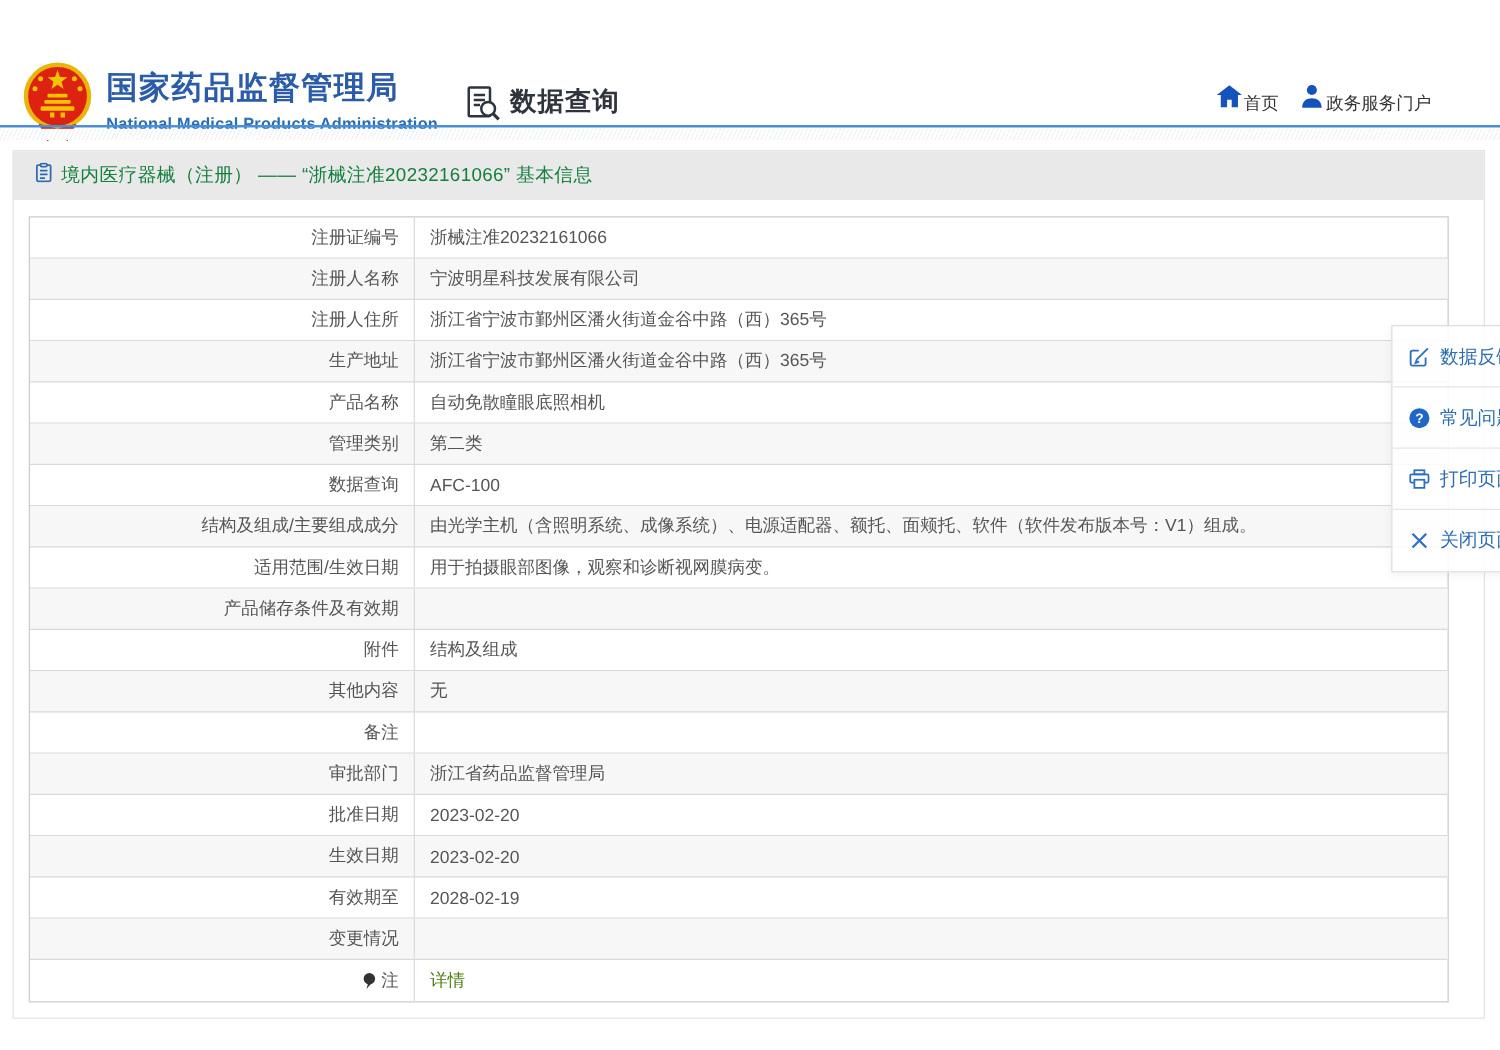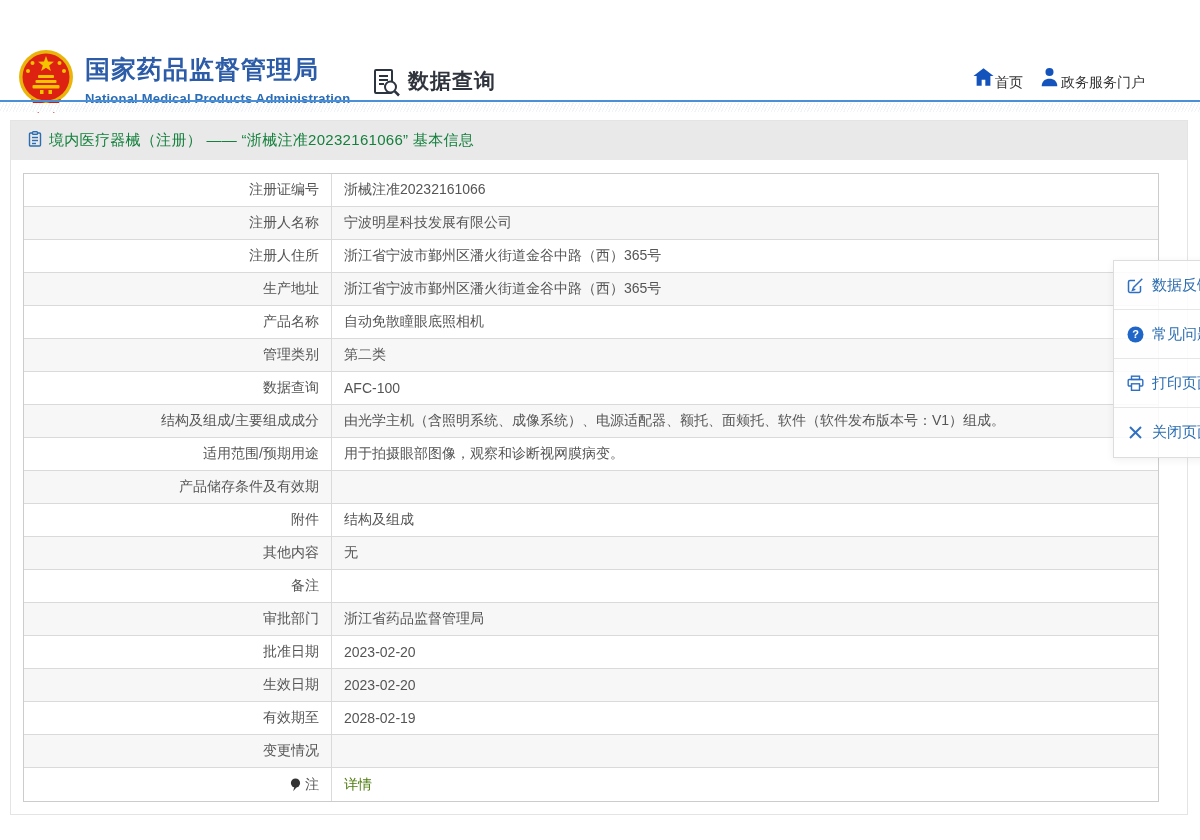--- a/index.html
+++ b/index.html
@@ -159,21 +159,21 @@
         </div>
         <div class="trow">
           <div class="tlabel">数据查询</div>
           <div class="tvalue">AFC-100</div>
         </div>
         <div class="trow">
           <div class="tlabel">结构及组成/主要组成成分</div>
           <div class="tvalue">由光学主机（含照明系统、成像系统）、电源适配器、额托、面颊托、软件（软件发布版本号：V1）组成。</div>
         </div>
         <div class="trow">
-          <div class="tlabel">适用范围/预期用途</div>
+          <div class="tlabel">适用范围/生效日期</div>
           <div class="tvalue">用于拍摄眼部图像，观察和诊断视网膜病变。</div>
         </div>
         <div class="trow">
           <div class="tlabel">产品储存条件及有效期</div>
           <div class="tvalue"></div>
         </div>
         <div class="trow">
           <div class="tlabel">附件</div>
           <div class="tvalue">结构及组成</div>
         </div>

